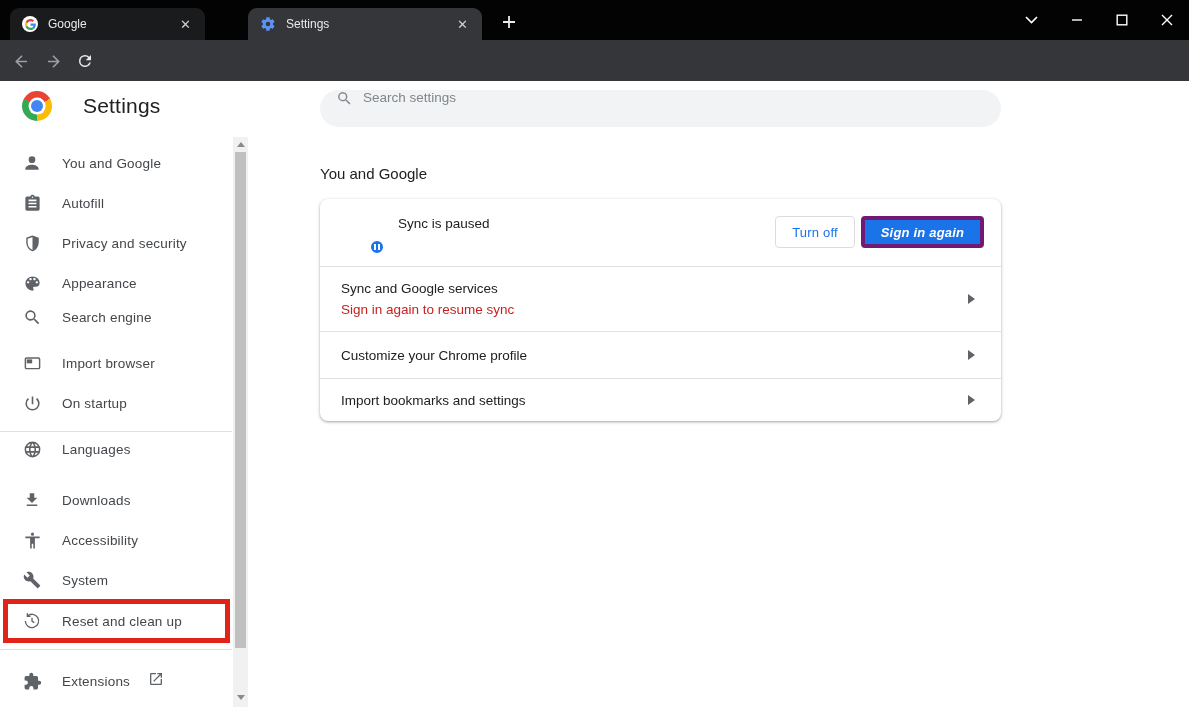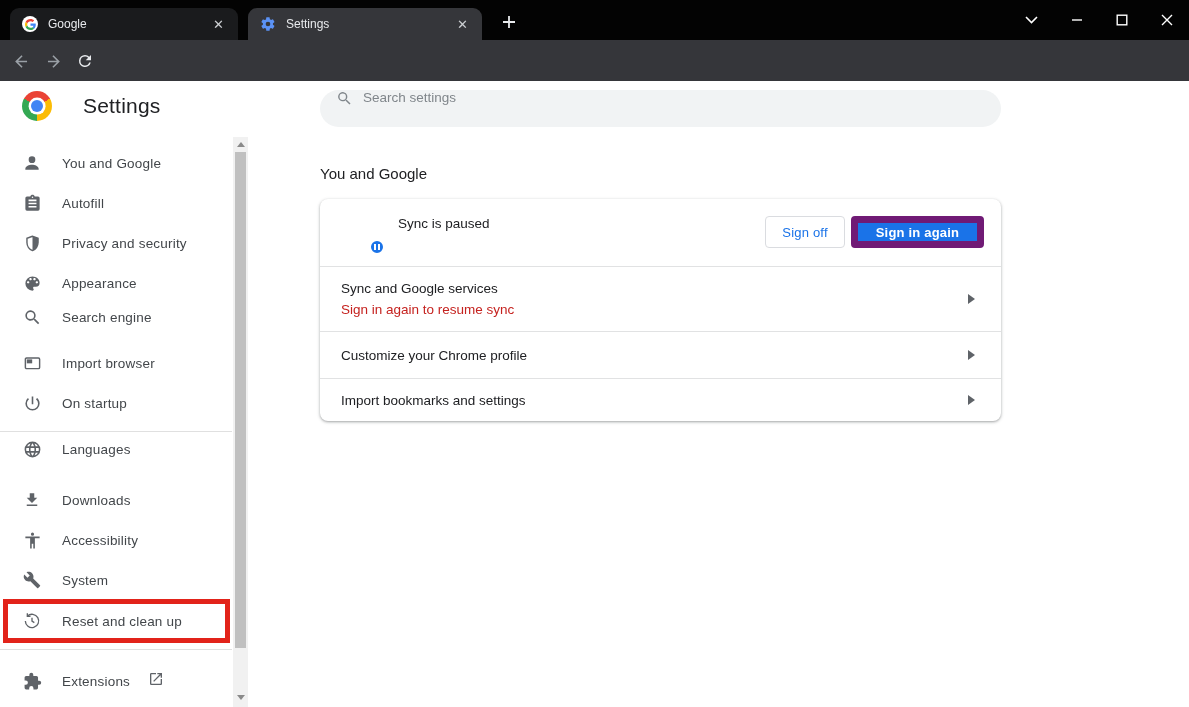--- a/index.html
+++ b/index.html
@@ -3,21 +3,21 @@
 <meta charset="utf-8">
 <style>
   * { margin:0; padding:0; box-sizing:border-box; }
   html,body { width:1189px; height:707px; }
   body { font-family:"Liberation Sans", sans-serif; background:#fff; overflow:hidden; }
   .screen { position:relative; width:1189px; height:707px; background:#fff; overflow:hidden; }
 
   
   .tabstrip { position:absolute; top:0; left:0; right:0; height:40px; background:#030303; }
   .tab { position:absolute; top:8px; height:32px; display:flex; align-items:center; padding:0 12px; border-radius:9px 9px 0 0; }
-  .tab.inactive { left:10px; width:228px; background:#1a1b1d; }
+  .tab.inactive { left:10px; width:195px; background:#1a1b1d; }
   .tab.active { left:248px; width:234px; background:#35363a; }
   .tab .title { color:#e8eaed; font-size:12px; margin-left:10px; flex:1; white-space:nowrap; overflow:hidden; }
   .tab .tab-close { color:#cdd0d3; font-size:13px; line-height:1; padding:2px; cursor:default; }
   .favicon-circle { width:16px; height:16px; border-radius:50%; background:#fff; display:flex; align-items:center; justify-content:center; flex:0 0 auto; }
   .newtab { position:absolute; left:496px; top:9px; width:26px; height:26px; color:#e8eaed; display:flex; align-items:center; justify-content:center; }
   .win-controls { position:absolute; right:0; top:0; height:40px; display:flex; }
   .win-btn { width:45px; height:40px; display:flex; align-items:center; justify-content:center; color:#fff; }
 
   
   .toolbar { position:absolute; top:40px; left:0; right:0; height:41px; background:#35363a; }
@@ -71,21 +71,21 @@
   .card-divider { height:1px; background:#e1e2e3; }
   .sync-row { height:67px; display:flex; align-items:center; position:relative; }
   .sync-avatar-wrap { position:absolute; left:21px; top:12px; width:42px; height:42px; }
   .sync-avatar { width:42px; height:42px; border-radius:50%; background:radial-gradient(circle at 42% 30%, #a3765c 0%, #6b4a38 24%, #241a14 58%, #0d0b09 85%); }
   .sync-badge { position:absolute; right:-2px; bottom:-2px; width:16px; height:16px; border-radius:50%; background:#1a73e8; border:2px solid #fff; display:flex; align-items:center; justify-content:center; gap:1.5px; }
   .sync-badge i { width:1.8px; height:6px; background:#fff; }
   .sync-status { position:absolute; left:78px; top:17px; font-size:13.5px; color:#202124; }
   .sync-buttons { position:absolute; right:17px; top:17px; display:flex; gap:6px; }
   .btn { height:32px; border-radius:4px; font-size:13px; font-weight:500; display:flex; align-items:center; justify-content:center; cursor:pointer; font-family:"Liberation Sans", sans-serif; letter-spacing:.2px; }
   .btn-outline { width:80px; background:#fff; border:1px solid #dadce0; color:#1a73e8; }
-  .btn-solid { width:133px; background:#1a73e8; border:7px solid #701a75; color:#fff; font-weight:600; }
+  .btn-solid { width:123px; background:#1a73e8; border:4px solid #701a75; color:#fff; font-weight:600;font-style:italic; }
   .link-row { position:relative; cursor:pointer; }
   .row-tall { height:64px; }
   .row-mid { height:46px; display:flex; align-items:center; }
   .row-short { height:42px; display:flex; align-items:center; }
   .row-title { font-size:13.5px; color:#202124; margin-left:21px; }
   .row-tall .row-title { position:absolute; left:0; top:14px; }
   .row-sub { position:absolute; left:21px; top:35px; font-size:13.5px; color:#c5221f; }
   .row-arrow { position:absolute; right:26px; top:50%; transform:translateY(-50%); }
 </style>
 </head>
@@ -377,21 +377,21 @@
       <div class="sync-row">
         <span class="sync-avatar-wrap">
           <span class="sync-avatar"></span>
           <span class="sync-badge">
               <i></i>
               <i></i>
             </span>
         </span>
         <span class="sync-status">Sync is paused</span>
         <span class="sync-buttons">
-          <button class="btn btn-outline">Sign off</button>
+          <button class="btn btn-outline">Turn off</button>
           <button class="btn btn-solid">Sign in again</button>
         </span>
       </div>
 
       <div class="card-divider"></div>
 
       <div class="link-row row-tall">
         <span class="row-title">Sync and Google services</span>
         <span class="row-sub">Sign in again to resume sync</span>
         <span class="row-arrow"><svg width="7" height="10" viewBox="0 0 7 10">

